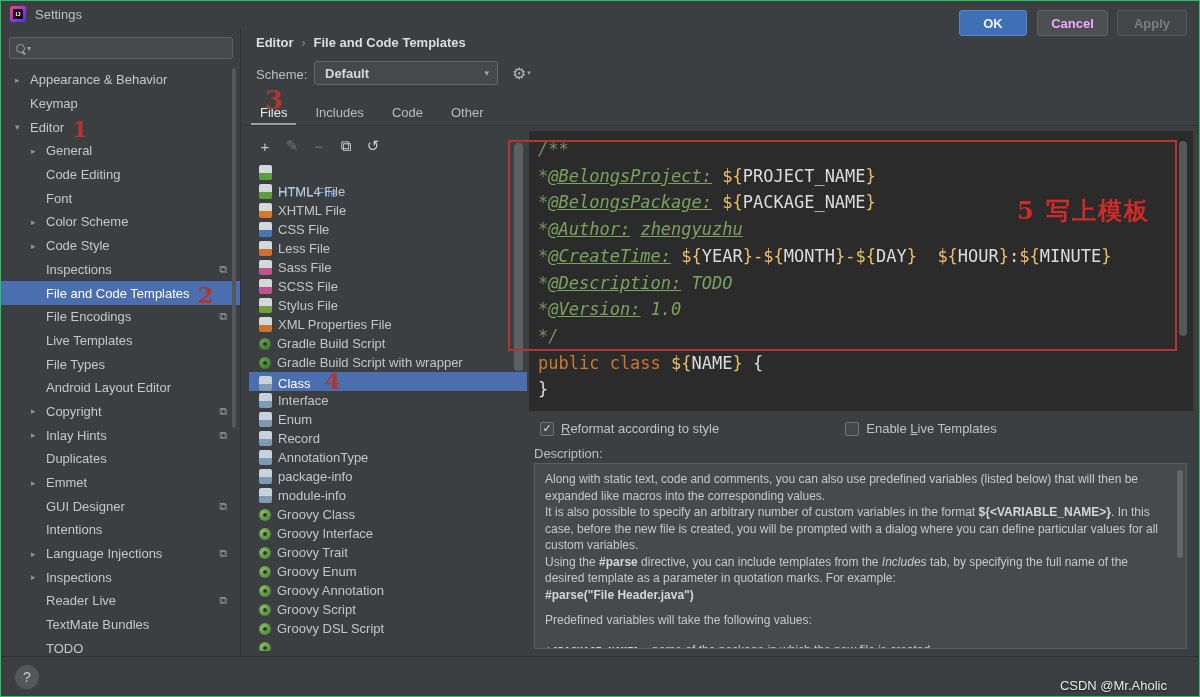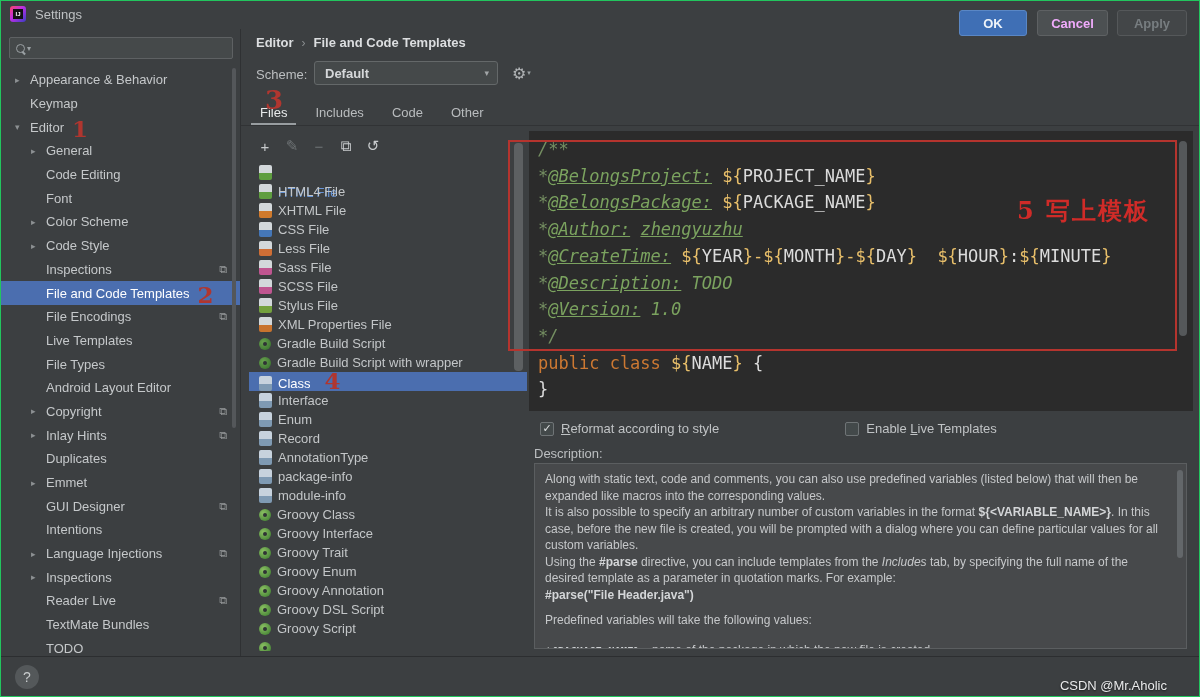--- a/index.html
+++ b/index.html
@@ -382,25 +382,25 @@
         <div class="tpl-row">
           <span class="gicon"></span>
           <span class="tpl-label">Groovy Enum</span>
         </div>
         <div class="tpl-row">
           <span class="gicon"></span>
           <span class="tpl-label">Groovy Annotation</span>
         </div>
         <div class="tpl-row">
           <span class="gicon"></span>
+          <span class="tpl-label">Groovy Script</span>
+        </div>
+        <div class="tpl-row">
+          <span class="gicon"></span>
           <span class="tpl-label">Groovy DSL Script</span>
-        </div>
-        <div class="tpl-row">
-          <span class="gicon"></span>
-          <span class="tpl-label">Groovy Script</span>
         </div>
         <div class="tpl-row">
           <span class="gicon"></span>
           <span class="tpl-label"></span>
         </div>
       </div>
     <div class="list-scroll"></div>
   </div>
 
   <div class="editor">

